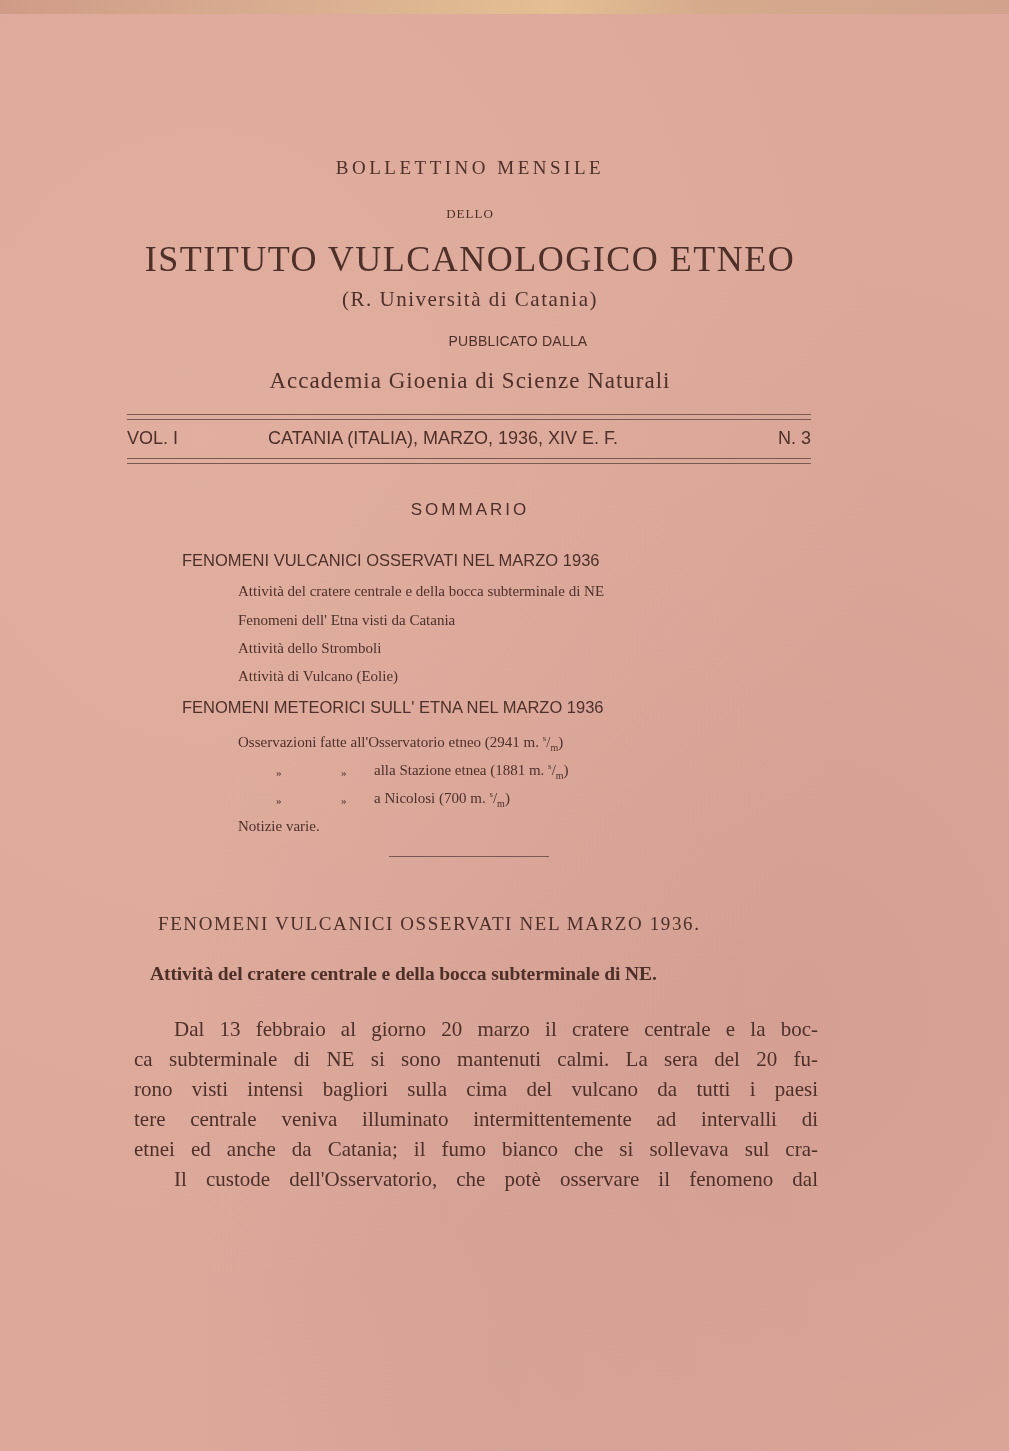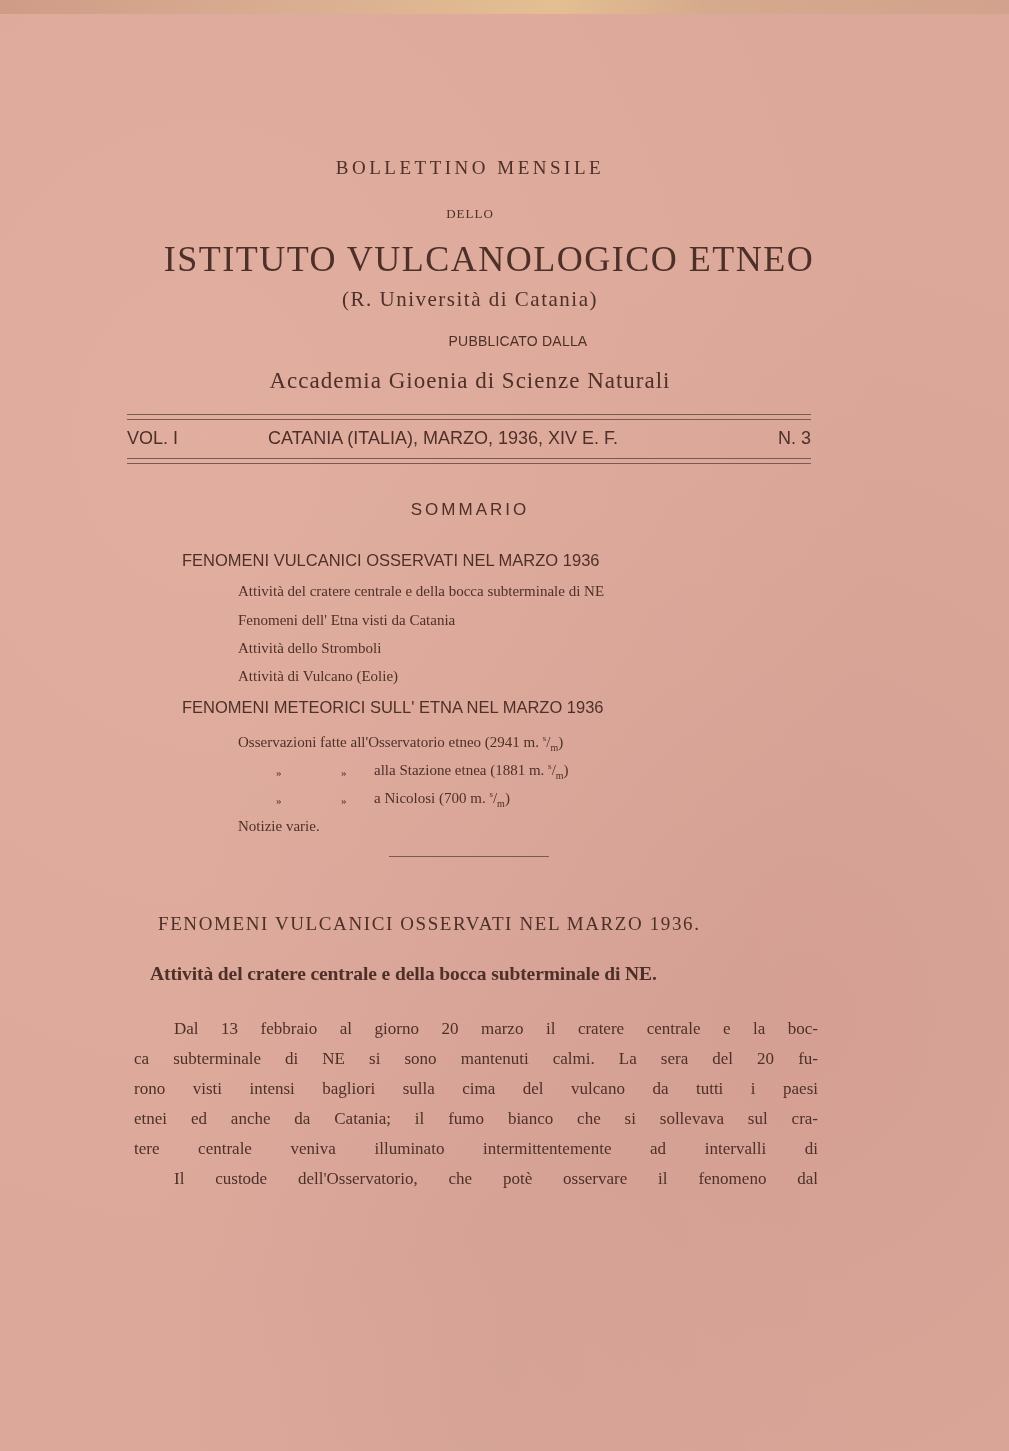--- a/index.html
+++ b/index.html
@@ -16,42 +16,42 @@
   }
   .top-edge {
     position: absolute; left: 0; top: 0; width: 1009px; height: 14px;
     background: linear-gradient(90deg, #c9957f 0%, #d8b08c 30%, #e6c88e 55%, #d3ab86 70%, #cf9f88 100%);
     opacity: 0.7;
   }
   .abs { position: absolute; white-space: nowrap; }
   .center { left: 0; width: 940px; text-align: center; }
   .t-bollettino { top: 157px; font-size: 19px; letter-spacing: 3.5px; }
   .t-dello { top: 206px; font-size: 13px; letter-spacing: 1px; }
-  .t-istituto { top: 238px; font-size: 36px; letter-spacing: 1.5px; padding-left: 19px; }
+  .t-istituto { top: 238px; font-size: 36px; letter-spacing: 1.5px; }
   .t-universita { top: 287px; font-size: 21px; letter-spacing: 1.5px; }
   .t-pubblicato { top: 333px; font-size: 14px; font-family: "Liberation Sans", sans-serif; letter-spacing: 0.2px; padding-left: 48px; }
   .t-accademia { top: 368px; font-size: 23px; letter-spacing: 1px; }
   .rule-double { position: absolute; left: 127px; width: 684px; height: 4px;
     border-top: 1px solid #7a5a50; border-bottom: 1px solid #7a5a50; }
   .r1 { top: 414px; }
   .r2 { top: 458px; }
   .issue-row { position: absolute; left: 127px; top: 428px; width: 684px; font-size: 18px;
     font-family: "Liberation Sans", sans-serif; font-stretch: condensed; }
   .issue-row span { position: absolute; top: 0; }
   .vol { left: 0; text-align: right; }
   .place { left: 141px; }
   .num { right: 0; }
   .sommario { top: 500px; font-size: 17px; letter-spacing: 3px; font-family: "Liberation Sans", sans-serif; }
   .toc-main { font-family: "Liberation Sans", sans-serif; font-size: 16.5px; left: 182px; }
   .toc-sub { font-family: "Liberation Serif", serif; font-size: 15px; left: 238px; }
   .ditto { position: absolute; font-size: 11px; }
   .short-rule { position: absolute; left: 389px; top: 856px; width: 160px; height: 1px; background: #7a5a50; }
   .h-fenomeni { top: 913px; font-size: 19px; letter-spacing: 1.6px; left: 158px; }
   .h-attivita { top: 963px; font-size: 19.5px; font-weight: bold; left: 150px; font-stretch: condensed; letter-spacing: -0.1px; text-align: right; }
-  .body-text { position: absolute; left: 134px; width: 684px; font-size: 17px; line-height: 30px;
+  .body-text { position: absolute; left: 134px; width: 684px; font-size: 21px; line-height: 30px;
     text-align: justify; }
   .line { display: block; white-space: nowrap; text-align-last: justify; }
   .line.last { text-align-last: left; }
   .indent { padding-left: 40px; }
   sup { font-size: 9px; }
   sub { font-size: 10px; }
 </style>
 </head>
 <body>
 
@@ -106,16 +106,16 @@
 
 <div class="short-rule"></div>
 
 <div class="abs h-fenomeni">FENOMENI VULCANICI OSSERVATI NEL MARZO 1936.</div>
 <div class="abs h-attivita">Attività del cratere centrale e della bocca subterminale di NE.</div>
 
 <div class="body-text" style="top:1014px;">
   <span class="line indent">Dal 13 febbraio al giorno 20 marzo il cratere centrale e la boc-</span>
   <span class="line">ca subterminale di NE si sono mantenuti calmi. La sera del 20 fu-</span>
   <span class="line">rono visti intensi bagliori sulla cima del vulcano da tutti i paesi</span>
+  <span class="line">tere centrale veniva illuminato intermittentemente ad intervalli di</span>
   <span class="line">etnei ed anche da Catania; il fumo bianco che si sollevava sul cra-</span>
-  <span class="line">tere centrale veniva illuminato intermittentemente ad intervalli di</span>
   <span class="line indent">Il custode dell'Osservatorio, che potè osservare il fenomeno dal</span>
 </div>
 
 </body></html>

